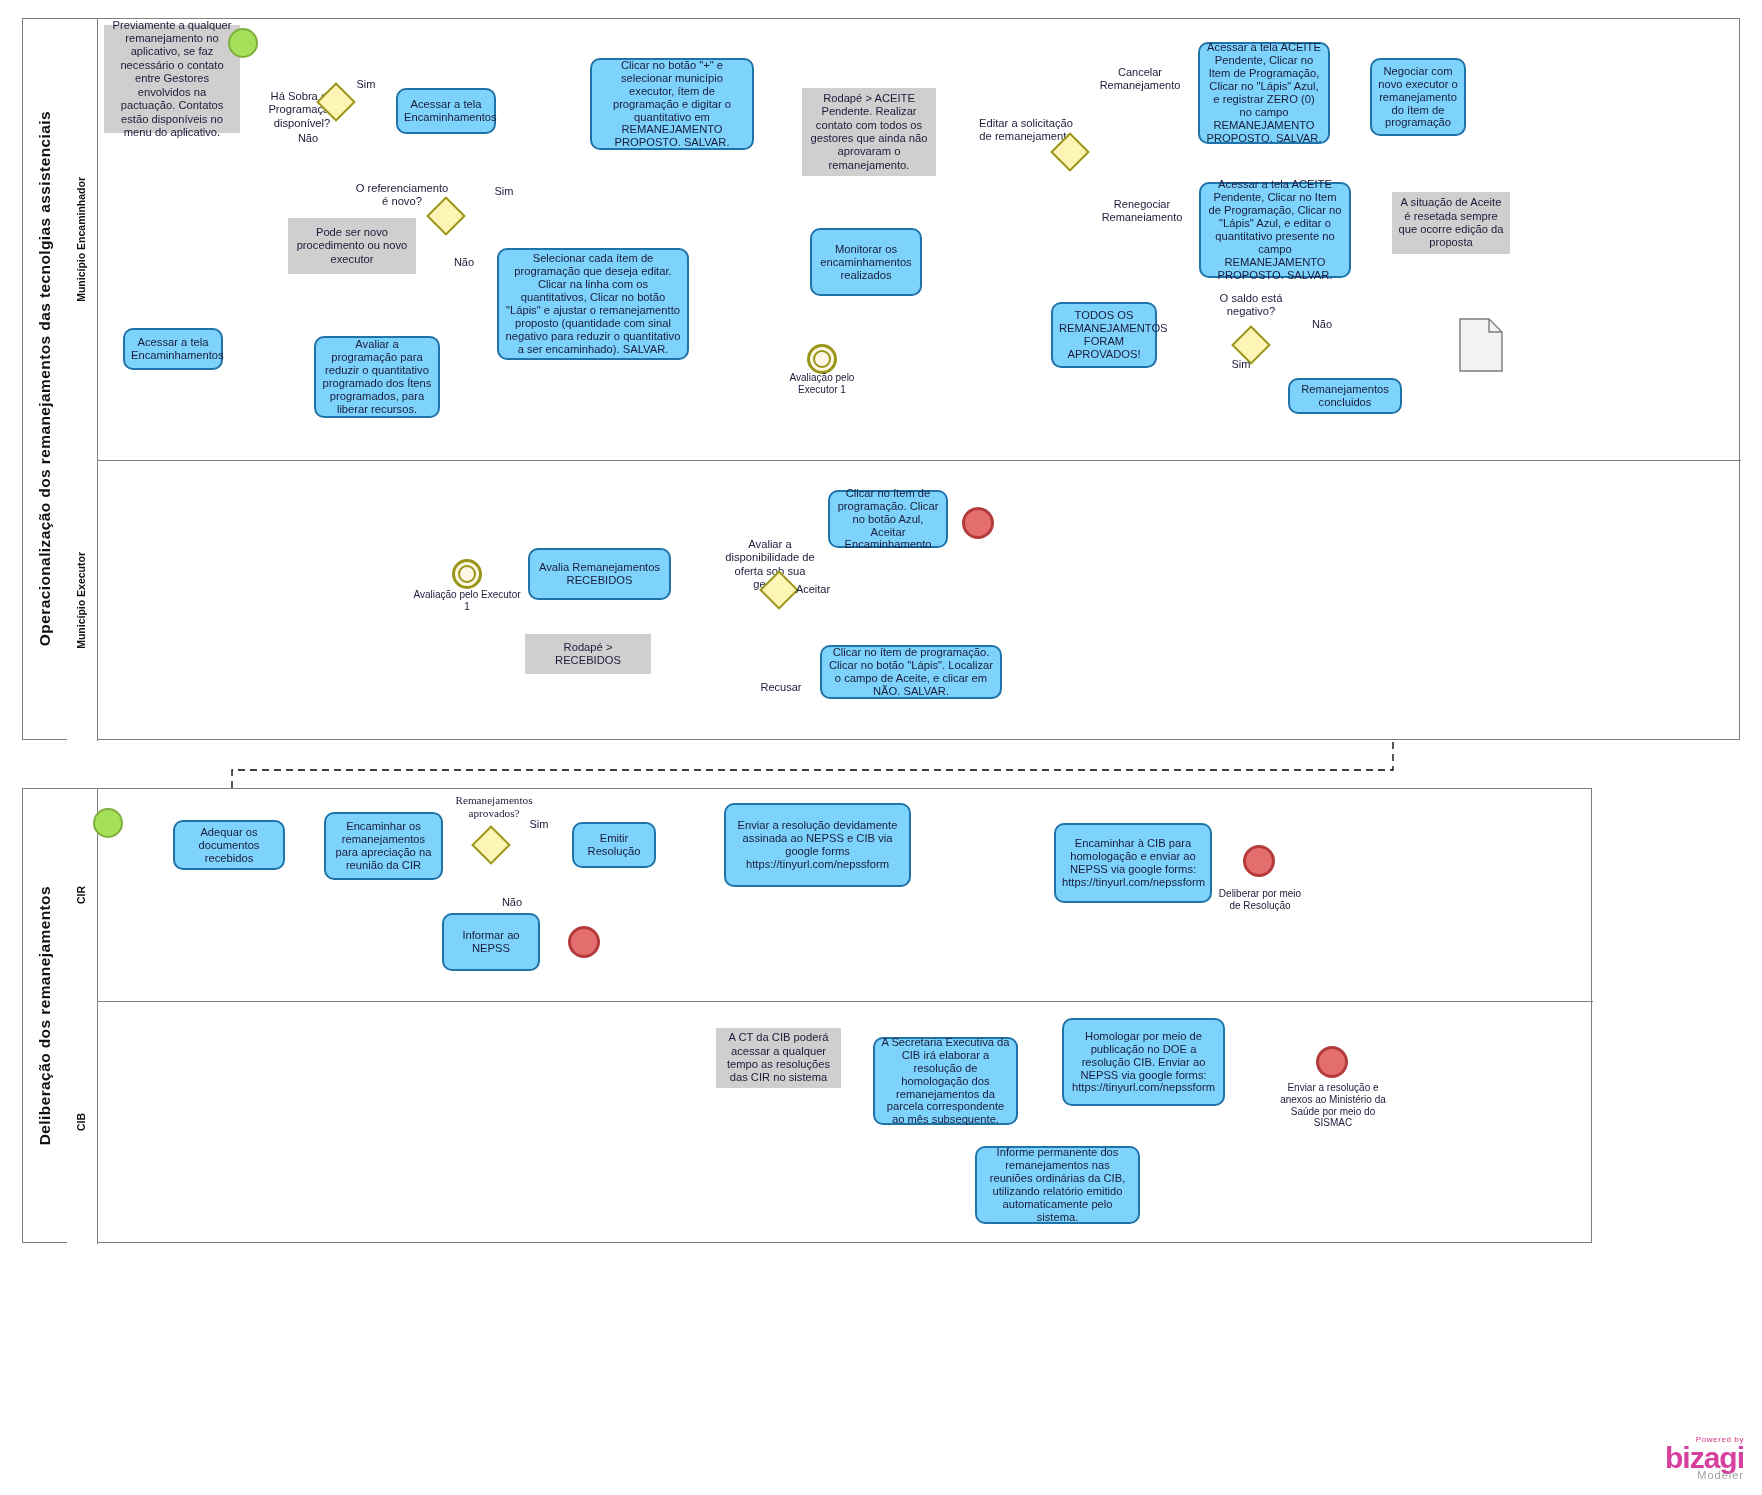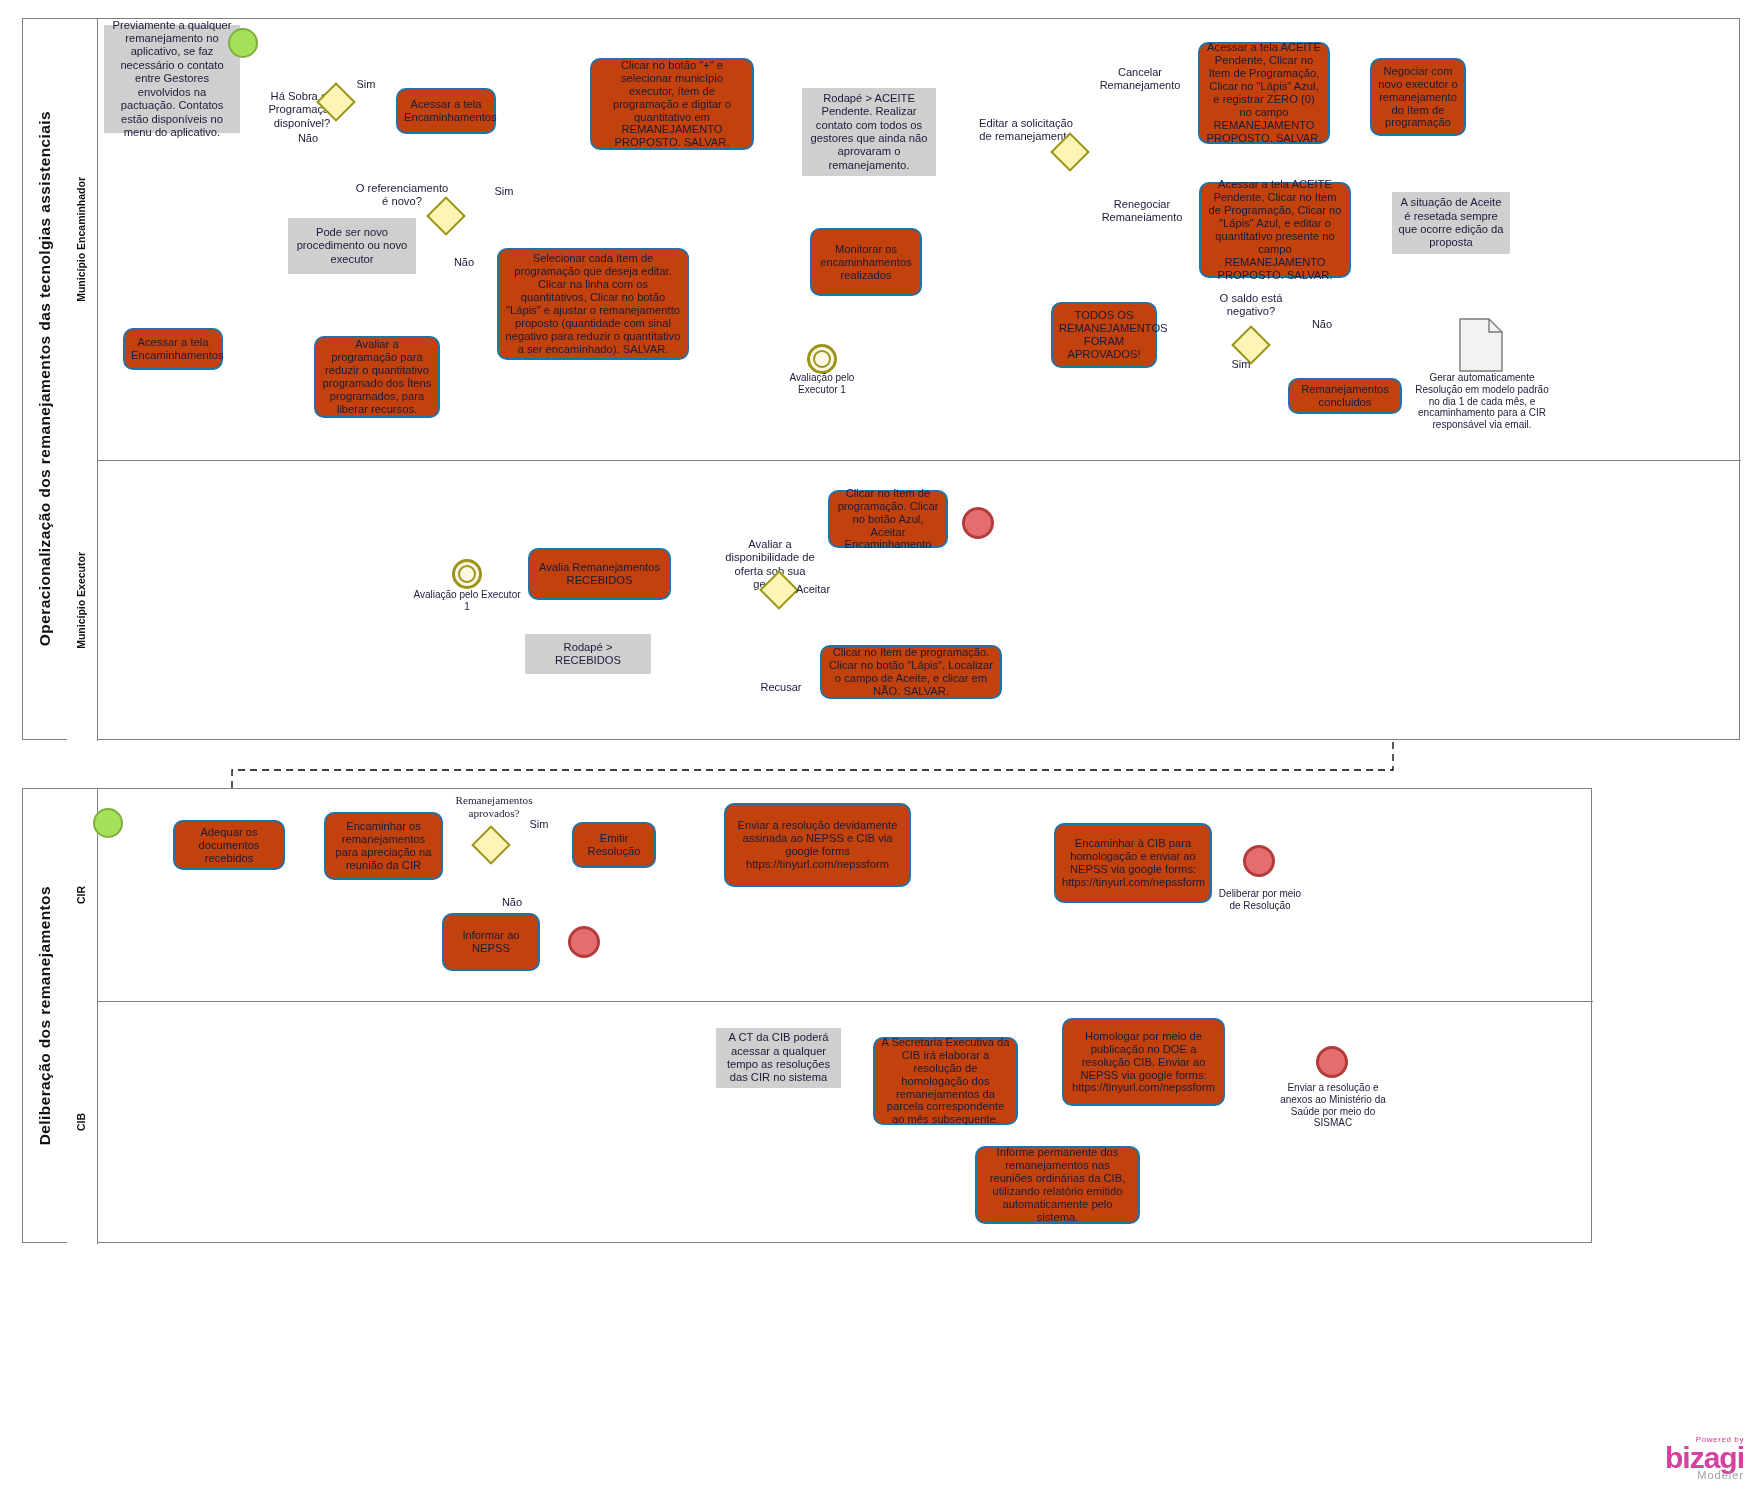--- a/index.html
+++ b/index.html
@@ -32,21 +32,21 @@
   }
   .lane-title span{
     writing-mode:vertical-rl;transform:rotate(180deg);
     font-size:10.5px;font-weight:bold;color:#111;text-align:center;line-height:1.1;
   }
   .lane-sep{position:absolute;border-top:1px solid #808080;}
 
   
   .task{
     position:absolute;box-sizing:border-box;
-    background:#c2410c;
+    background:#7dd3fc;
     border:2px solid #1f6header;
     border:2px solid #1f73a8;
     border-radius:10px;
     display:flex;align-items:center;justify-content:center;
     text-align:center;line-height:1.16;
     font-size:11.2px;color:#1b1b3a;
     padding:16px 6px;
     box-shadow:0 0 0 0 rgba(0,0,0,0);
   }
   .task > span{display:block;width:100%;}
@@ -363,23 +363,20 @@
   <div class="task" style="left:1288px;top:378px;width:114px;height:32px;">
     <span>Remanejamentos concluidos</span>
   </div>
 
   <div class="dataobj" style="left:1459px;top:318px;">
     <svg width="44" height="54" viewBox="0 0 44 54">
       <path d="M1,1 H30 L43,14 V53 H1 Z" fill="#f2f2f2" stroke="#7b7b7b" stroke-width="1.4"></path>
       <path d="M30,1 V14 H43" fill="none" stroke="#7b7b7b" stroke-width="1.4"></path>
     </svg>
   </div>
-  <div class="elabel" style="left:1412px;top:372px;width:140px;">
-    <span>Gerar automaticamente Resolução em modelo padrão no dia 1 de cada mês, e encaminhamento para a CIR responsável via email.</span>
-  </div>
 
   <div class="ev ev-inter" style="left:452px;top:559px;"></div>
   <div class="elabel" style="left:412px;top:589px;width:110px;">
     <span>Avaliação pelo Executor 1</span>
   </div>
 
   <div class="task" style="left:528px;top:548px;width:143px;height:52px;">
     <span>Avalia Remanejamentos RECEBIDOS</span>
   </div>
 

